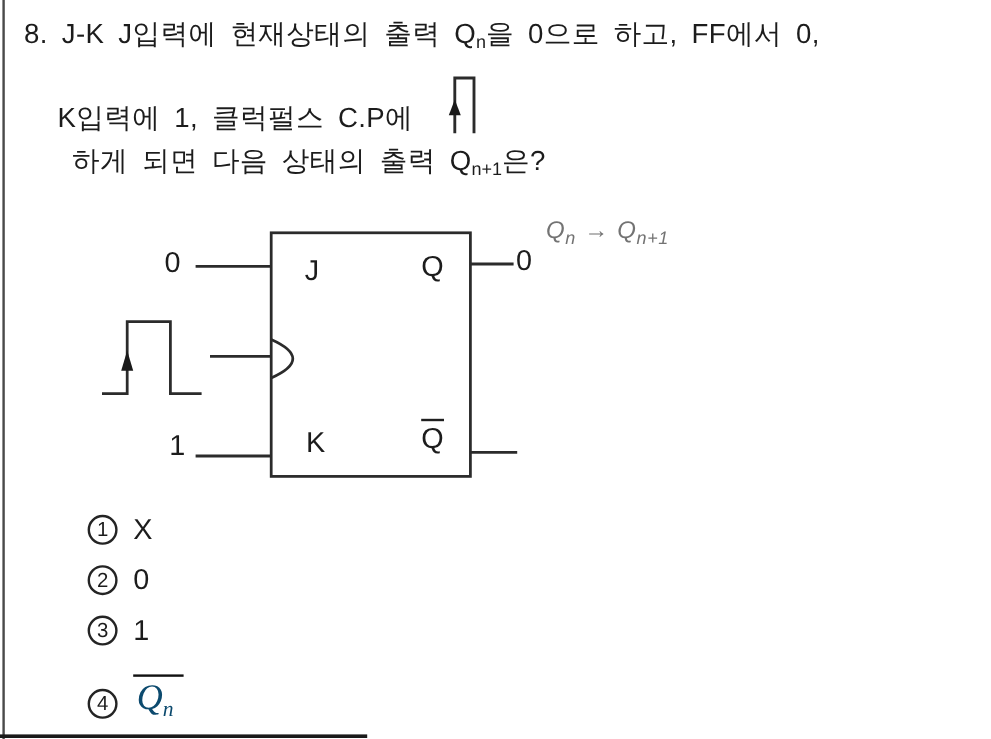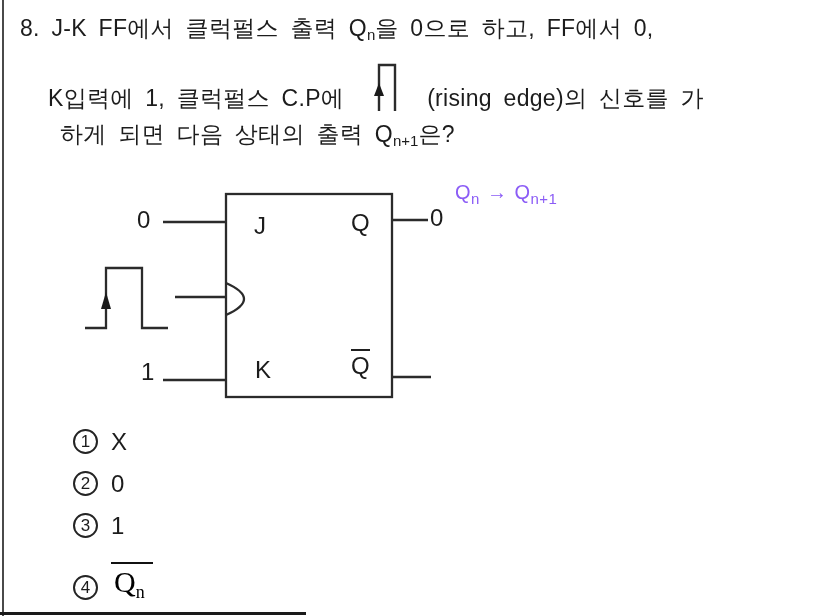--- a/index.html
+++ b/index.html
@@ -15,57 +15,56 @@
   
   .qline{white-space:nowrap;font-size:23px;letter-spacing:0.3px;word-spacing:5px;color:#1c1c1c;}
   .qline sub{font-size:15px;vertical-align:-4px;letter-spacing:0;}
   .line2-wrap{display:flex;align-items:flex-end;gap:9px;}
   .line2-wrap .qline{line-height:1.18;}
   .pulse-svg{display:block;}
 
   
   .fig-label{font-size:24px;line-height:1;white-space:nowrap;}
   .overbar{border-top:2px solid #1f1f1f;padding-top:3px;display:inline-block;}
-  .transition{font-size:20px;white-space:nowrap;color:#8b5cf6;letter-spacing:0.5px;}
+  .transition{font-size:20px;white-space:nowrap;color:#737373;letter-spacing:0.5px;font-style:italic;}
   .transition sub{font-size:15px;vertical-align:-5px;}
   .transition .tr-arrow{margin:0 7px;}
 
   
   .opt-row{display:flex;align-items:center;gap:13px;}
   .opt-circle{
     width:25px;height:25px;border:2px solid #242424;border-radius:50%;
     display:flex;align-items:center;justify-content:center;
     font-size:17px;line-height:1;box-sizing:border-box;color:#1c1c1c;
   }
   .opt-label{font-size:24px;line-height:1;color:#1c1c1c;}
   .opt4-math{
-    font-family:"Liberation Serif","DejaVu Serif",serif;
-    font-size:30px;line-height:1;color:#000000;
+    font-family:"Liberation Serif","DejaVu Serif",serif;font-style:italic;
+    font-size:30px;line-height:1;color:#0c4a6e;
     border-top:2.5px solid #111;padding:3px 8px 0 3px;display:inline-block;
   }
   .opt4-math sub{font-size:18px;vertical-align:-6px;}
 </style>
 </head>
 <body>
 
 <div class="abs left-rule"></div>
 <div class="abs bottom-rule"></div>
 
 <div class="abs qline" style="left:20px;top:13px;">
   <span>8.</span>
-  <span>J-K FF에서 클럭펄스 출력 Q</span><sub>n</sub><span>을 0으로 하고, FF에서 0,</span>
+  <span>J-K J입력에 현재상태의 출력 Q</span><sub>n</sub><span>을 0으로 하고, FF에서 0,</span>
 </div>
 
 <div class="abs line2-wrap" style="left:48px;top:58px;height:54px;gap:28px;">
   <span class="qline">K입력에 1, 클럭펄스 C.P에</span>
   <svg class="pulse-svg" width="27" height="53" viewBox="0 0 27 53">
     <path d="M7,52 V6 H23 V52" fill="none" stroke="#2b2b2b" stroke-width="2.4"></path>
     <polygon points="7,24 2,37 12,37" fill="#1a1a1a"></polygon>
   </svg>
-  <span class="qline">(rising edge)의 신호를 가</span>
 </div>
 
 <div class="abs qline" style="left:60px;top:119px;">
   <span>하게 되면 다음 상태의 출력 Q</span><sub>n+1</sub><span>은?</span>
 </div>
 
 <svg class="abs" style="left:60px;top:180px;" width="560" height="230" viewBox="0 0 560 230">
   <g fill="none" stroke="#2b2b2b" stroke-width="2.3">
     <rect x="166" y="14" width="166" height="203"></rect>
     <path d="M166,103 Q202,119 166,135"></path>

